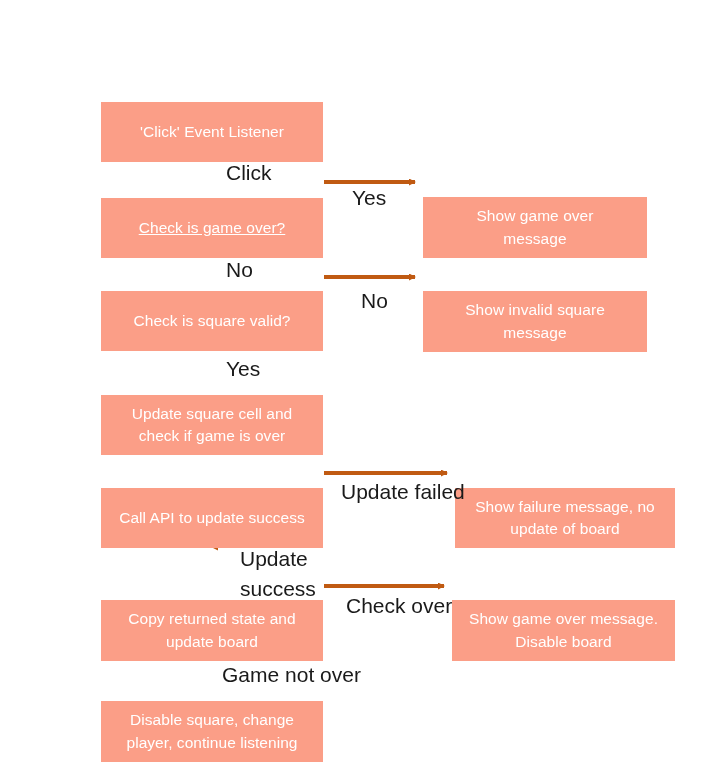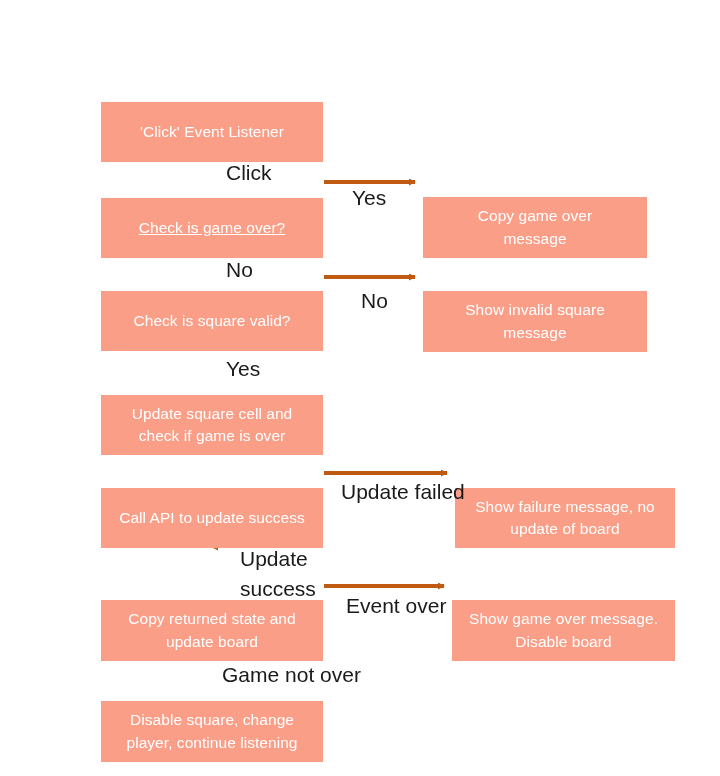--- a/index.html
+++ b/index.html
@@ -75,21 +75,21 @@
         <line x1="212" y1="411" x2="212" y2="435" stroke="#c05a12" stroke-width="4" marker-end="url(#arrowhead-down)"></line>
         <line x1="324" y1="473" x2="447" y2="473" stroke="#c05a12" stroke-width="4" marker-end="url(#arrowhead-right)"></line>
         <line x1="212" y1="504" x2="212" y2="547" stroke="#c05a12" stroke-width="4" marker-end="url(#arrowhead-down)"></line>
         <line x1="324" y1="586" x2="444" y2="586" stroke="#c05a12" stroke-width="4" marker-end="url(#arrowhead-right)"></line>
         <line x1="212" y1="617" x2="212" y2="648" stroke="#c05a12" stroke-width="4" marker-end="url(#arrowhead-down)"></line>
       </g>
   </svg>
   <div id="node-layer">
       <div class="node" style="left: 101px; top: 57px; width: 222px; height: 60px; background: rgb(251, 158, 135); color: rgb(255, 255, 255);">'Click' Event Listener</div>
       <div class="node" style="left: 101px; top: 153px; width: 222px; height: 60px; background: rgb(251, 158, 135); color: rgb(255, 255, 255); text-decoration: underline;">Check is game over?</div>
-      <div class="node" style="left: 423px; top: 152px; width: 224px; height: 61px; background: rgb(251, 158, 135); color: rgb(255, 255, 255);">Copy game over
+      <div class="node" style="left: 423px; top: 152px; width: 224px; height: 61px; background: rgb(251, 158, 135); color: rgb(255, 255, 255);">Show game over
 message</div>
       <div class="node" style="left: 101px; top: 246px; width: 222px; height: 60px; background: rgb(251, 158, 135); color: rgb(255, 255, 255);">Check is square valid?</div>
       <div class="node" style="left: 423px; top: 246px; width: 224px; height: 61px; background: rgb(251, 158, 135); color: rgb(255, 255, 255);">Show invalid square
 message</div>
       <div class="node" style="left: 101px; top: 350px; width: 222px; height: 60px; background: rgb(251, 158, 135); color: rgb(255, 255, 255);">Update square cell and
 check if game is over</div>
       <div class="node" style="left: 101px; top: 443px; width: 222px; height: 60px; background: rgb(251, 158, 135); color: rgb(255, 255, 255);">Call API to update success</div>
       <div class="node" style="left: 455px; top: 443px; width: 220px; height: 60px; background: rgb(251, 158, 135); color: rgb(255, 255, 255);">Show failure message, no
 update of board</div>
       <div class="node" style="left: 101px; top: 555px; width: 222px; height: 61px; background: rgb(251, 158, 135); color: rgb(255, 255, 255);">Copy returned state and
@@ -101,16 +101,16 @@
     </div>
   <div id="label-layer">
       <div class="edge-label" style="left: 226px; top: 122px; color: rgb(26, 26, 26);">Click</div>
       <div class="edge-label" style="left: 352px; top: 147px; color: rgb(26, 26, 26);">Yes</div>
       <div class="edge-label" style="left: 226px; top: 219px; color: rgb(26, 26, 26);">No</div>
       <div class="edge-label" style="left: 361px; top: 250px; color: rgb(26, 26, 26);">No</div>
       <div class="edge-label" style="left: 226px; top: 318px; color: rgb(26, 26, 26);">Yes</div>
       <div class="edge-label" style="left: 341px; top: 441px; color: rgb(26, 26, 26);">Update failed</div>
       <div class="edge-label" style="left: 240px; top: 508px; color: rgb(26, 26, 26);">Update
 success</div>
-      <div class="edge-label" style="left: 346px; top: 555px; color: rgb(26, 26, 26);">Event over</div>
+      <div class="edge-label" style="left: 346px; top: 555px; color: rgb(26, 26, 26);">Check over</div>
       <div class="edge-label" style="left: 222px; top: 624px; color: rgb(26, 26, 26);">Game not over</div>
     </div>
 </div>
 
 </body></html>

